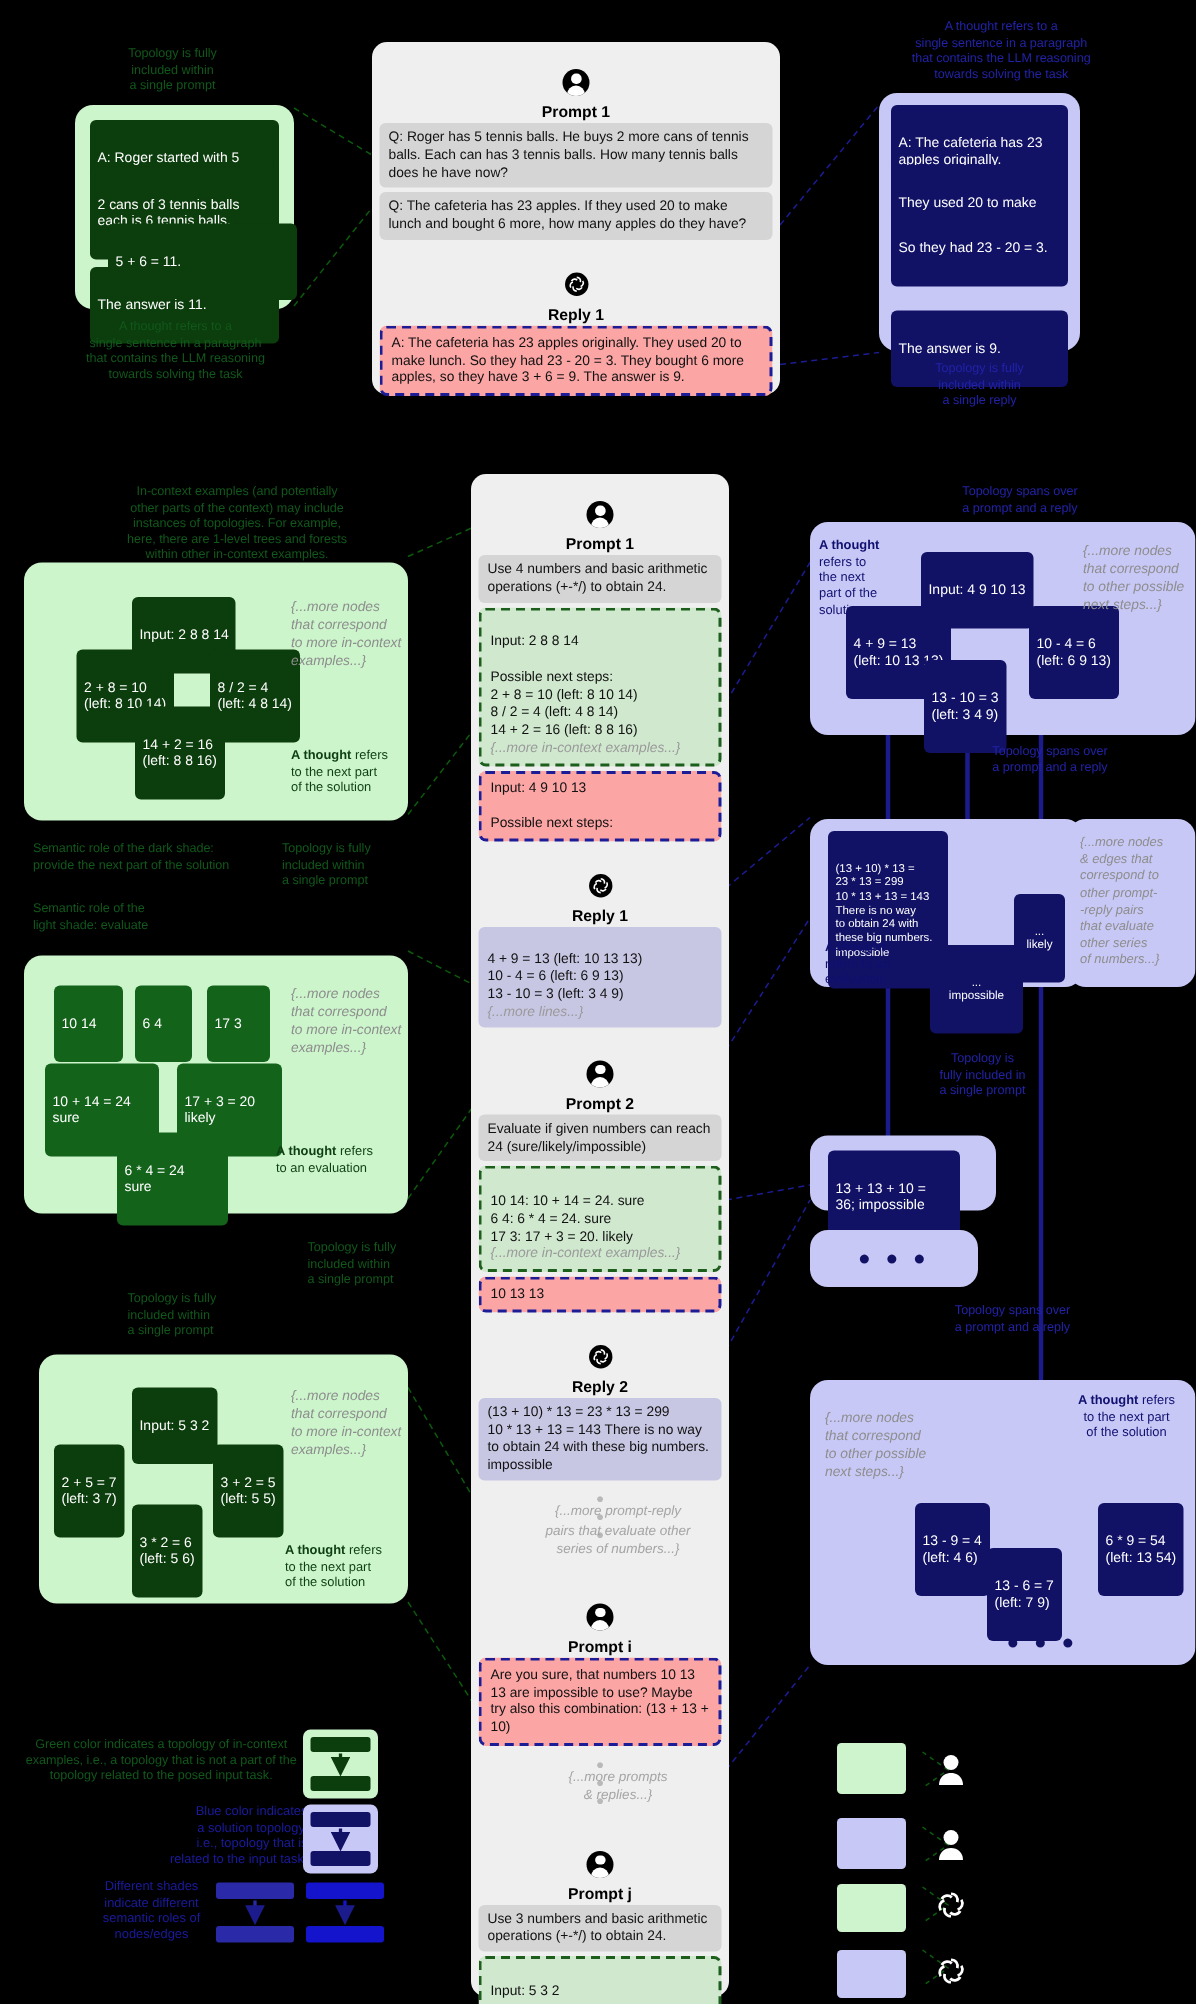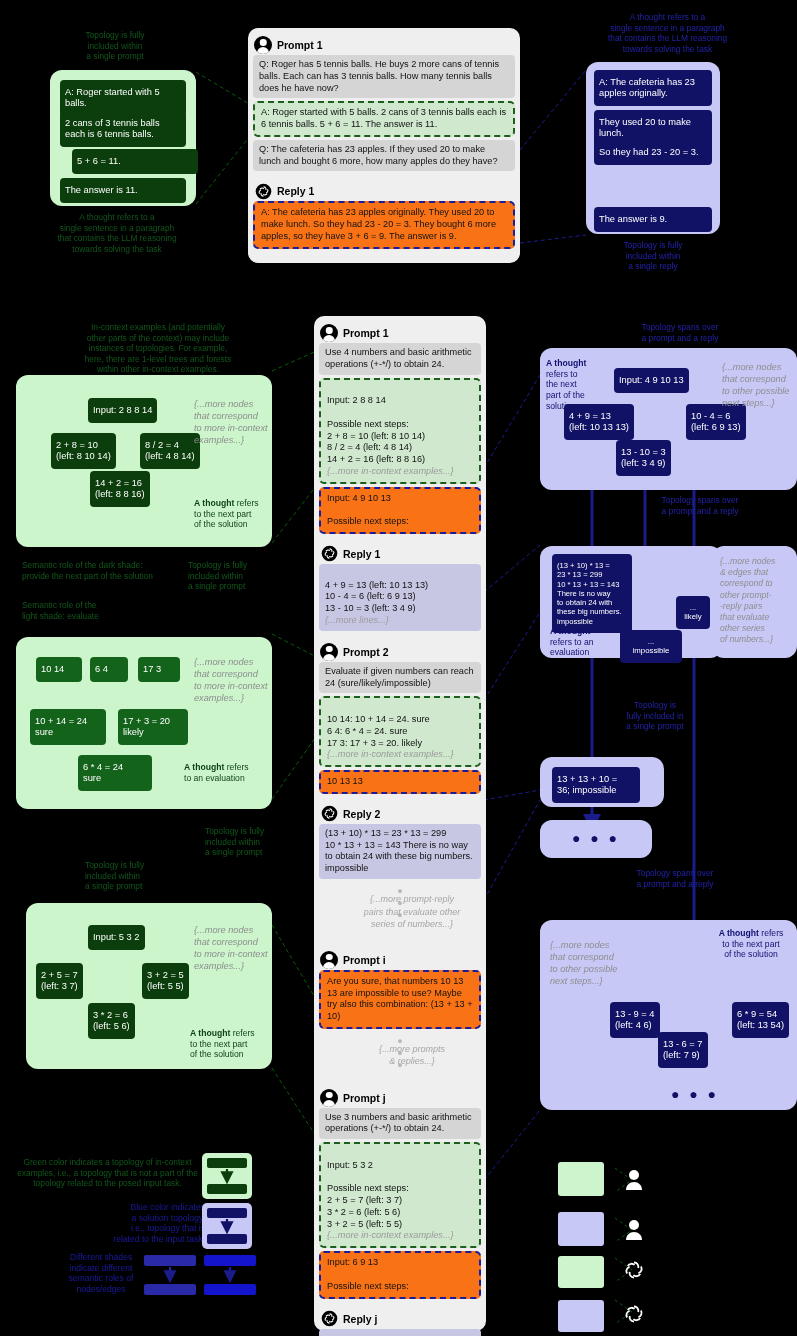--- a/index.html
+++ b/index.html
@@ -11,21 +11,22 @@
   }
   .abs { position:absolute; }
 
   
   .chatpanel {
     background:#efefef; border-radius:10px;
   }
   .chat-head {
     display:flex; align-items:center; gap:5px;
     font-weight:bold; font-size:10.5px; color:#000;
-    padding:8px 6px 1px 6px;
+    padding:18px 6px 1px 6px;
+    flex-direction:column;
   }
   .avatar-user {
     width:18px;height:18px;border-radius:50%;
     background:#000; position:relative; flex:none;
     overflow:hidden;
   }
   .avatar-user::before{
     content:""; position:absolute; left:50%; top:3px;
     transform:translateX(-50%);
     width:6.5px;height:6.5px;border-radius:50%;background:#fff;
@@ -38,37 +39,37 @@
   .avatar-llm{
     width:18px;height:18px;flex:none;
     display:flex;align-items:center;justify-content:center;
   }
   .msg {
     background:#d5d5d5; color:#111; font-size:9.2px; line-height:1.28;
     padding:4px 6px; border-radius:4px; margin:0 5px 3px 5px;
     white-space:pre-line;
   }
   .msg.green { background:#cfe8ce; border:2px dashed #1d5e1d; border-radius:5px; }
-  .msg.blue  { background:#f97316; border:2px dashed #1c1c96; border-radius:5px; }
+  .msg.blue  { background:#fca5a5; border:2px dashed #1c1c96; border-radius:5px; }
   .msg.plainblue { background:#c7c7e4; }
   .faded { color:#9a9a9a; font-style:italic; }
 
   .bullet-note{
     color:#a5a5a5; font-style:italic; font-size:9px; line-height:1.35;
     text-align:center; padding:3px 0;
   }
   .bullet-note .bl{ color:#b9b9b9; }
 
   
   .gbox-green { background:#ccf5cc; border-radius:12px; }
   .gbox-blue  { background:#c8c8f7; border-radius:12px; }
 
   .node {
     position:absolute; color:#fff; font-size:9.3px; line-height:1.2;
-    padding:7px 5px; border-radius:4px; white-space:pre-line;
+    padding:20px 5px; border-radius:4px; white-space:pre-line;
   }
   .node.dgreen { background:#0c3d0c; }
   .node.mgreen { background:#14631b; }
   .node.dblue  { background:#111166; }
 
   .note-green{ color:#11581b; font-size:8.4px; line-height:1.25; }
   .note-blue { color:#2222a8; font-size:8.4px; line-height:1.25; }
   .note-gray { color:#8d8d8d; font-style:italic; font-size:9.2px; line-height:1.3; }
   .note-dk   { color:#0e3f12; font-size:8.6px; line-height:1.25; }
   .note-dkb  { color:#101070; font-size:8.6px; line-height:1.25; }
@@ -201,21 +202,20 @@
 single sentence in a paragraph
 that contains the LLM reasoning
 towards solving the task</div>
 
 <div class="abs chatpanel" style="left:248px;top:28px;width:272px;height:235px;">
   <div class="chat-head">
     <span class="avatar-user"></span>
     <span>Prompt 1</span>
   </div>
   <div class="msg">Q: Roger has 5 tennis balls. He buys 2 more cans of tennis balls. Each can has 3 tennis balls. How many tennis balls does he have now?</div>
-  <div class="msg green">A: Roger started with 5 balls. 2 cans of 3 tennis balls each is 6 tennis balls. 5 + 6 = 11. The answer is 11.</div>
   <div class="msg">Q: The cafeteria has 23 apples. If they used 20 to make lunch and bought 6 more, how many apples do they have?</div>
   <div class="chat-head" style="margin-top:2px;">
     <span class="avatar-llm">
       <svg width="17" height="17" viewBox="0 0 24 24">
           <circle cx="12" cy="12" r="11" fill="#000"></circle>
           <g fill="none" stroke="#fff" stroke-width="1.5">
             <path d="M12 5.5c2.6 0 4 2.2 3.4 4.5"></path>
             <path d="M17.6 8.8c1.3 2.2.2 4.6-2 5.3"></path>
             <path d="M17 15c-1.3 2.2-4 2.3-5.4.8"></path>
             <path d="M12 18.5c-2.6 0-4-2.2-3.4-4.5"></path>

